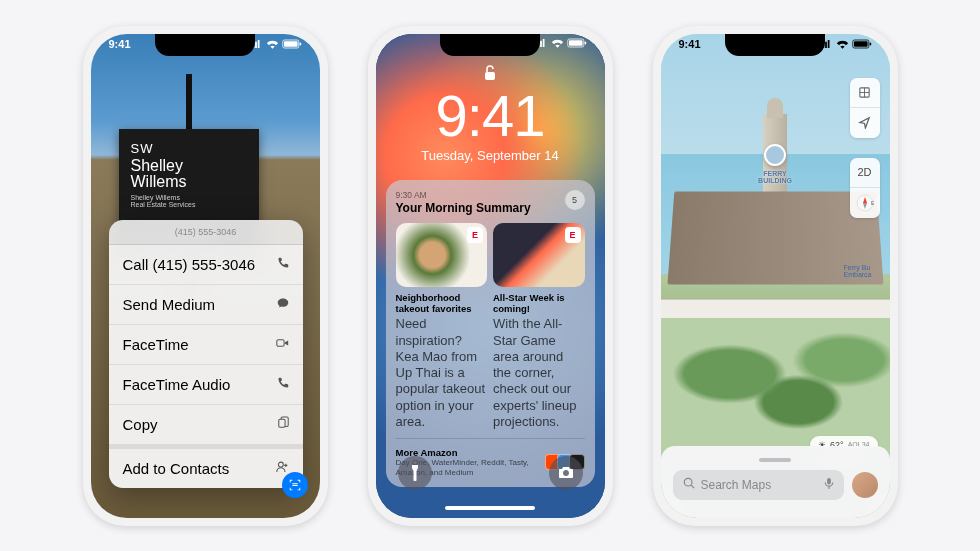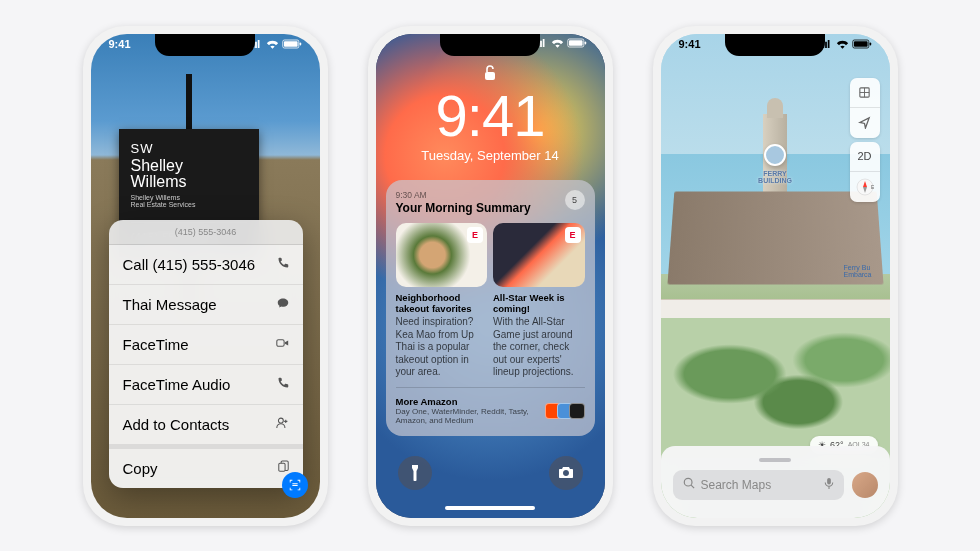--- a/index.html
+++ b/index.html
@@ -156,21 +156,21 @@
 }
 .sum-img-a { background: radial-gradient(circle at 40% 50%, #d4a574 20%, #5a7a3a 30%, #f4f0e8 60%); }
 .sum-img-b { background: linear-gradient(135deg, #2a2a3a 40%, #ff6b4a 50%, #e8d8b8 70%); }
 .sum-app-icon {
   position: absolute; top: 4px; right: 4px;
   width: 16px; height: 16px; border-radius: 4px;
   display: flex; align-items: center; justify-content: center;
   font-size: 9px; font-weight: 700;
 }
 .sum-cell-title { font-size: 9.5px; font-weight: 700; color: #000; margin-top: 5px; line-height: 1.2; }
-.sum-cell-body { font-size: 10px; color: rgba(0,0,0,0.7); margin-top: 2px; line-height: 1.25; }
+.sum-cell-body { font-size: 13px; color: rgba(0,0,0,0.7); margin-top: 2px; line-height: 1.25; }
 .sum-more {
   margin-top: 8px; padding-top: 8px;
   border-top: 0.5px solid rgba(0,0,0,0.15);
   display: flex; justify-content: space-between; align-items: center;
 }
 .sum-more-txt { flex: 1; }
 .sum-more-title { font-size: 9.5px; font-weight: 700; color: #000; }
 .sum-more-body { font-size: 8px; color: rgba(0,0,0,0.65); line-height: 1.2; }
 .sum-more-icons { display: flex; margin-left: 6px; }
 .sum-mi { width: 16px; height: 16px; border-radius: 4px; margin-left: -4px; border: 1px solid rgba(255,255,255,0.5); }
@@ -237,21 +237,21 @@
               #b8d0a8;
 }
 .road {
   position: absolute; top: 265px; left: -20px; right: -20px; height: 22px;
   background: #f0ede8;
   transform: skewX(-15deg);
   border-top: 1px solid #d0c8b8;
 }
 .map-controls {
   position: absolute; top: 44px; right: 10px;
-  display: flex; flex-direction: column; gap: 4px;
+  display: flex; flex-direction: column; gap: 20px;
 }
 .mc {
   width: 30px; height: 30px;
   background: rgba(255,255,255,0.9);
   border-radius: 7px;
   display: flex; align-items: center; justify-content: center;
   font-size: 11px; color: #444; font-weight: 500;
   box-shadow: 0 1px 3px rgba(0,0,0,0.15);
 }
 .mc-group { border-radius: 7px; overflow: hidden; box-shadow: 0 1px 3px rgba(0,0,0,0.15); }
@@ -327,50 +327,50 @@
       </div>
       <div class="ctx-menu">
         <div class="ctx-header">(415) 555-3046</div>
         <div class="ctx-item">
             <span>Call (415) 555-3046</span>
             <span class="ctx-icon"><svg width="12" height="12" viewBox="0 0 16 16">
                 <path fill="#555" d="M3 1c-.6 0-1 .4-1 1 0 6.6 5.4 12 12 12 .6 0 1-.4 1-1v-2.5c0-.5-.3-.9-.8-1l-2.7-.5c-.4-.1-.8.1-1 .4l-1 1.3C7.3 9.5 6 8.2 4.8 6l1.3-1c.3-.2.5-.6.4-1L6 1.8c-.1-.5-.5-.8-1-.8H3z"></path>
               </svg></span>
           </div>
         <div class="ctx-item">
-            <span>Thai Message</span>
+            <span>Send Medium</span>
             <span class="ctx-icon"><svg width="12" height="12" viewBox="0 0 16 16">
                 <path fill="#555" d="M8 2C4.1 2 1 4.5 1 7.5c0 1.6.9 3 2.3 4L3 14l2.8-1.3c.7.2 1.4.3 2.2.3 3.9 0 7-2.5 7-5.5S11.9 2 8 2z"></path>
               </svg></span>
           </div>
         <div class="ctx-item">
             <span>FaceTime</span>
             <span class="ctx-icon"><svg width="13" height="10" viewBox="0 0 16 12">
                 <rect x="1" y="2" width="9" height="8" rx="2" fill="none" stroke="#555" stroke-width="1.3"></rect>
                 <path fill="#555" d="M11 5l4-2v6l-4-2z"></path>
               </svg></span>
           </div>
         <div class="ctx-item">
             <span>FaceTime Audio</span>
             <span class="ctx-icon"><svg width="12" height="12" viewBox="0 0 16 16">
                 <path fill="#555" d="M3 1c-.6 0-1 .4-1 1 0 6.6 5.4 12 12 12 .6 0 1-.4 1-1v-2.5c0-.5-.3-.9-.8-1l-2.7-.5c-.4-.1-.8.1-1 .4l-1 1.3C7.3 9.5 6 8.2 4.8 6l1.3-1c.3-.2.5-.6.4-1L6 1.8c-.1-.5-.5-.8-1-.8H3z"></path>
               </svg></span>
           </div>
         <div class="ctx-item">
+            <span>Copy</span>
+            <span class="ctx-icon"><svg width="11" height="13" viewBox="0 0 14 16">
+                <rect x="1" y="4" width="8" height="10" rx="1.5" fill="none" stroke="#555" stroke-width="1.3"></rect>
+                <path fill="none" stroke="#555" stroke-width="1.3" d="M4 4V2.5C4 1.7 4.7 1 5.5 1h6c.8 0 1.5.7 1.5 1.5v9c0 .8-.7 1.5-1.5 1.5H9"></path>
+              </svg></span>
+          </div>
+        <div class="ctx-item">
             <span>Add to Contacts</span>
             <span class="ctx-icon"><svg width="13" height="12" viewBox="0 0 16 14">
                 <circle cx="6" cy="4" r="3" fill="none" stroke="#555" stroke-width="1.3"></circle>
                 <path fill="none" stroke="#555" stroke-width="1.3" d="M1 13c0-2.8 2.2-5 5-5s5 2.2 5 5M12 3v4m-2-2h4"></path>
-              </svg></span>
-          </div>
-        <div class="ctx-item">
-            <span>Copy</span>
-            <span class="ctx-icon"><svg width="11" height="13" viewBox="0 0 14 16">
-                <rect x="1" y="4" width="8" height="10" rx="1.5" fill="none" stroke="#555" stroke-width="1.3"></rect>
-                <path fill="none" stroke="#555" stroke-width="1.3" d="M4 4V2.5C4 1.7 4.7 1 5.5 1h6c.8 0 1.5.7 1.5 1.5v9c0 .8-.7 1.5-1.5 1.5H9"></path>
               </svg></span>
           </div>
       </div>
       <div class="lt-badge">
         <svg width="14" height="14" viewBox="0 0 16 16">
             <path fill="#fff" d="M2 2h3v1H3v2H2zm9 0h3v3h-1V3h-2zM2 11h1v2h2v1H2zm11 0h1v3h-3v-1h2zM5 6h6v1H5zm0 2h6v1H5z"></path>
           </svg>
       </div>
     </div>
   </div>
@@ -412,21 +412,21 @@
                 <div class="sum-app-icon" style="background:#fff;color:#e4002b">E</div>
               </div>
             <div class="sum-cell-title">Neighborhood takeout favorites</div>
             <div class="sum-cell-body">Need inspiration? Kea Mao from Up Thai is a popular takeout option in your area.</div>
           </div>
           <div class="sum-cell">
             <div class="sum-img sum-img-b">
                 <div class="sum-app-icon" style="background:#fff;color:#e4002b">E</div>
               </div>
             <div class="sum-cell-title">All-Star Week is coming!</div>
-            <div class="sum-cell-body">With the All-Star Game just around the corner, check out our experts' lineup projections.</div>
+            <div class="sum-cell-body">With the All-Star Game area around the corner, check out our experts' lineup projections.</div>
           </div>
         </div>
         <div class="sum-more">
           <div class="sum-more-txt">
             <div class="sum-more-title">More Amazon</div>
             <div class="sum-more-body">Day One, WaterMinder, Reddit, Tasty, Amazon, and Medium</div>
           </div>
           <div class="sum-more-icons">
             <div class="sum-mi" style="background:#ff4500"></div>
             <div class="sum-mi" style="background:#4a90d9"></div>

